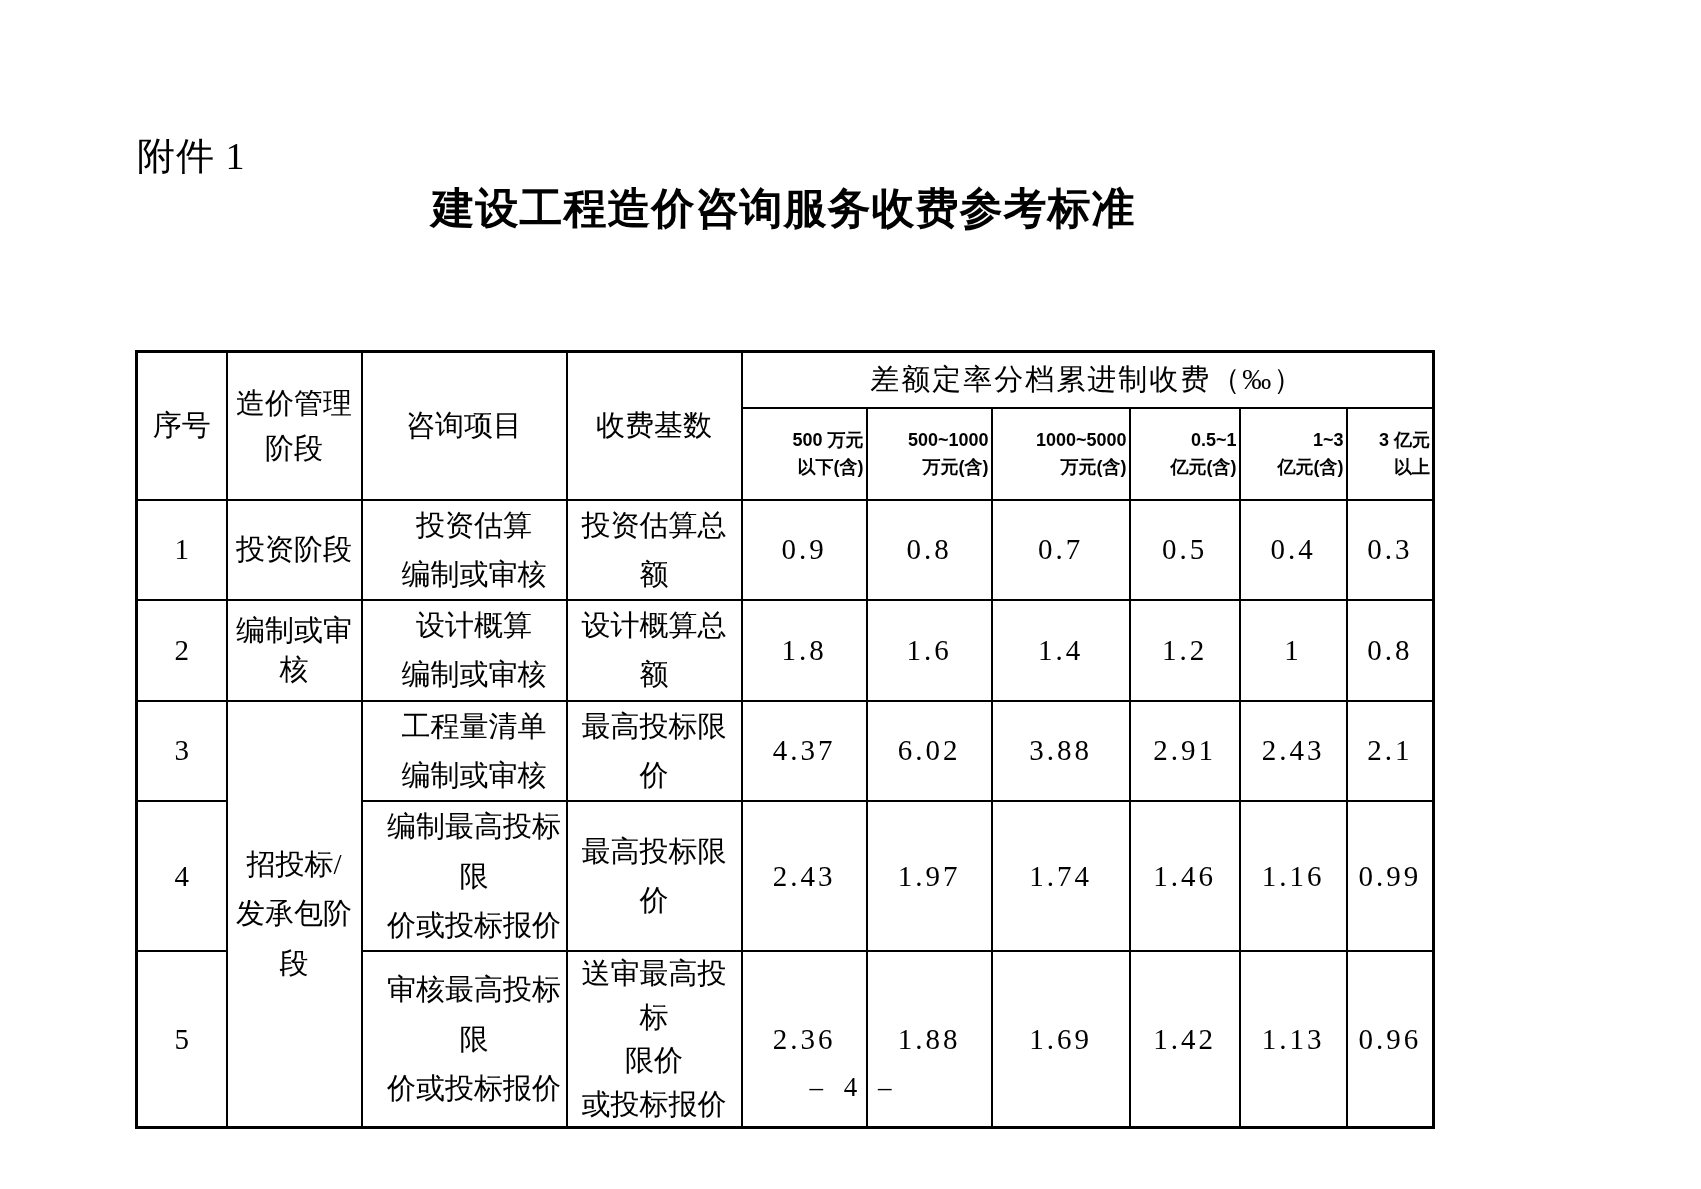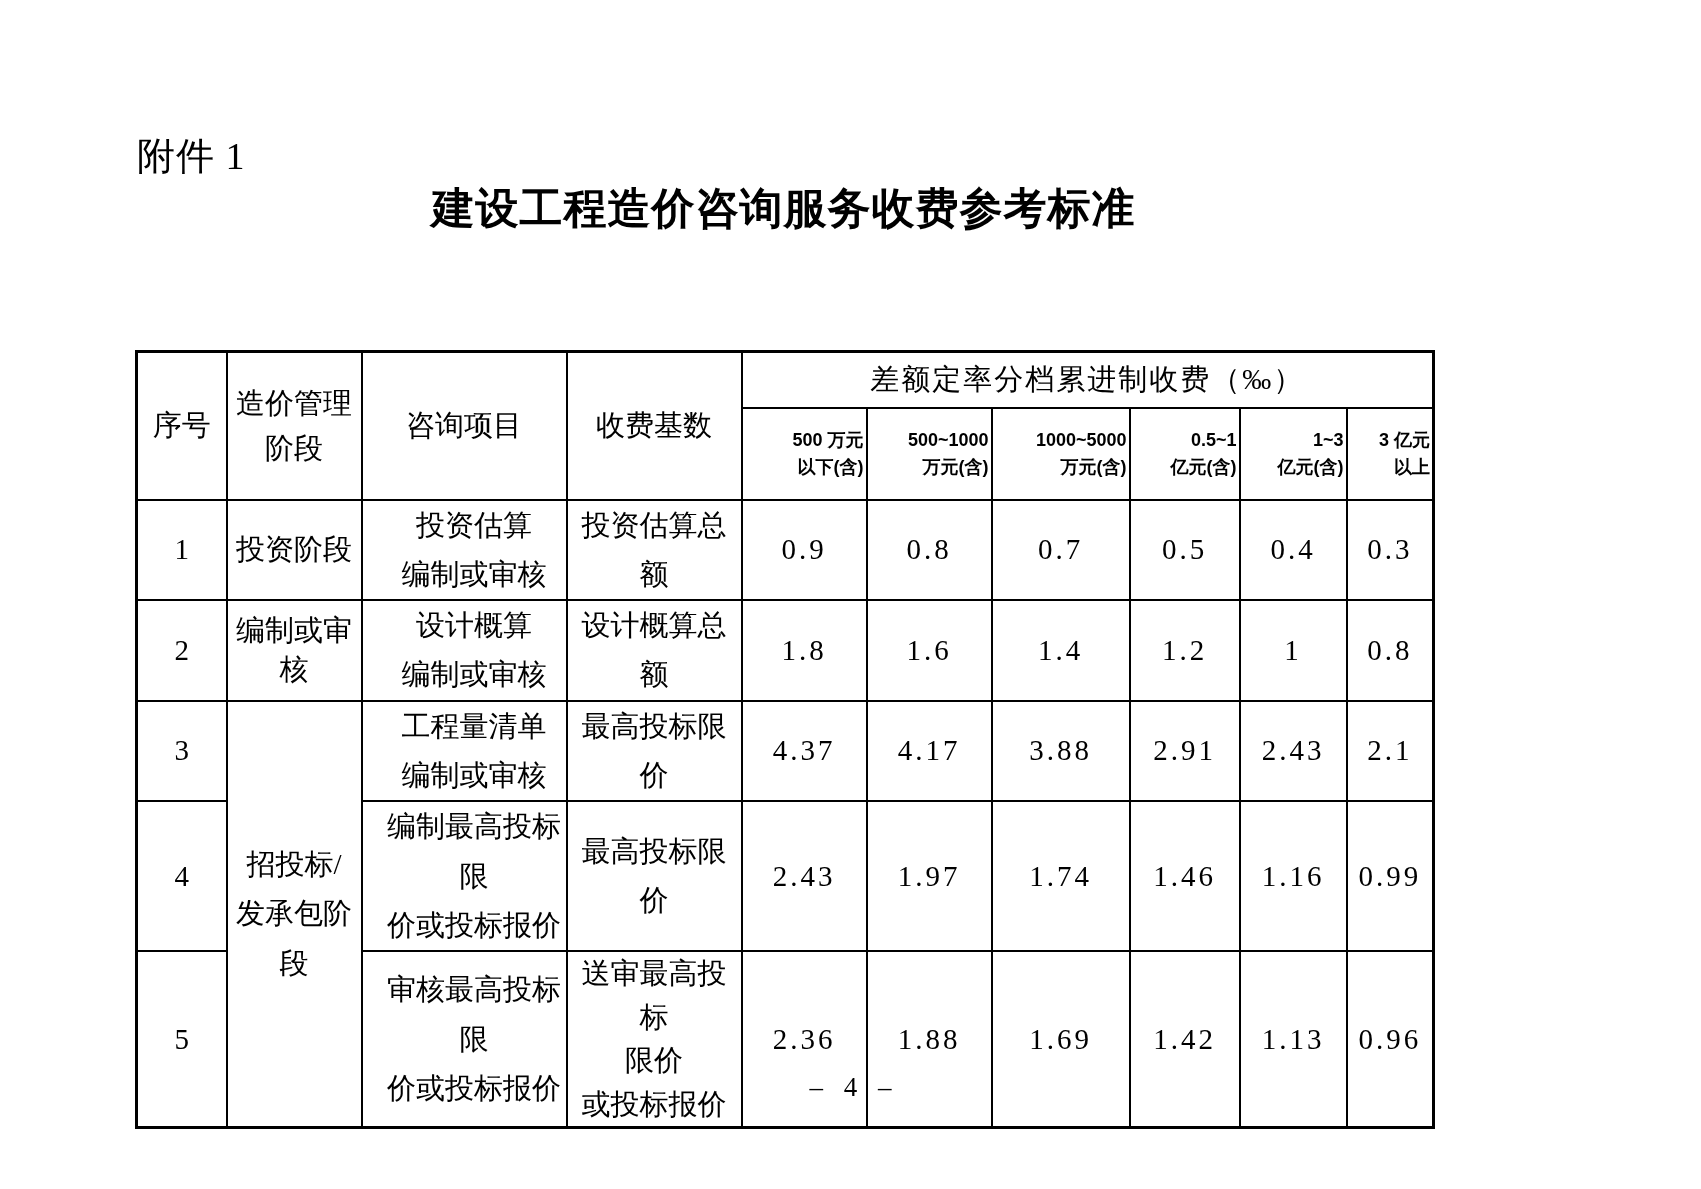--- a/index.html
+++ b/index.html
@@ -162,21 +162,21 @@
           <div class="ln">段</div>
         </td>
         <td class="proj">
           <div class="ln">工程量清单</div>
           <div class="ln">编制或审核</div>
         </td>
         <td class="base">
           <div class="ln">最高投标限价</div>
         </td>
         <td class="val">4.37</td>
-        <td class="val">4.17</td>
+        <td class="val">6.02</td>
         <td class="val">3.88</td>
         <td class="val">2.91</td>
         <td class="val">2.43</td>
         <td class="val">2.1</td>
       </tr>
 
       <tr class="tr-data">
         <td class="seq">4</td>
         <td class="proj">
           <div class="ln">编制最高投标限</div>

